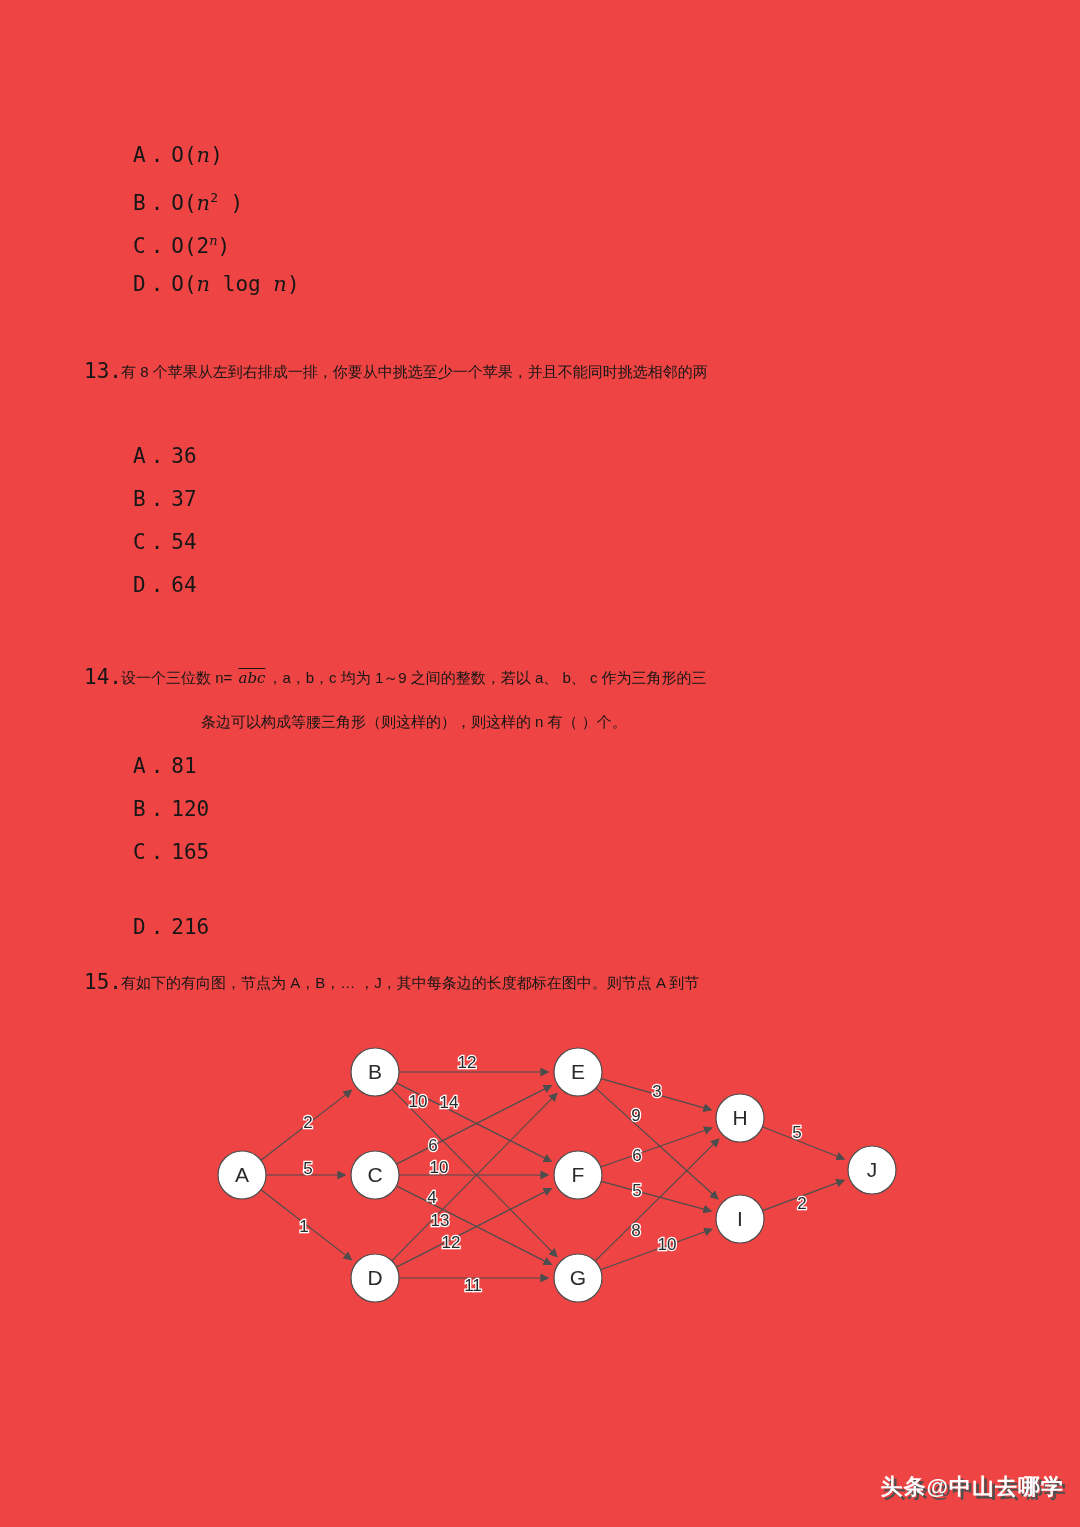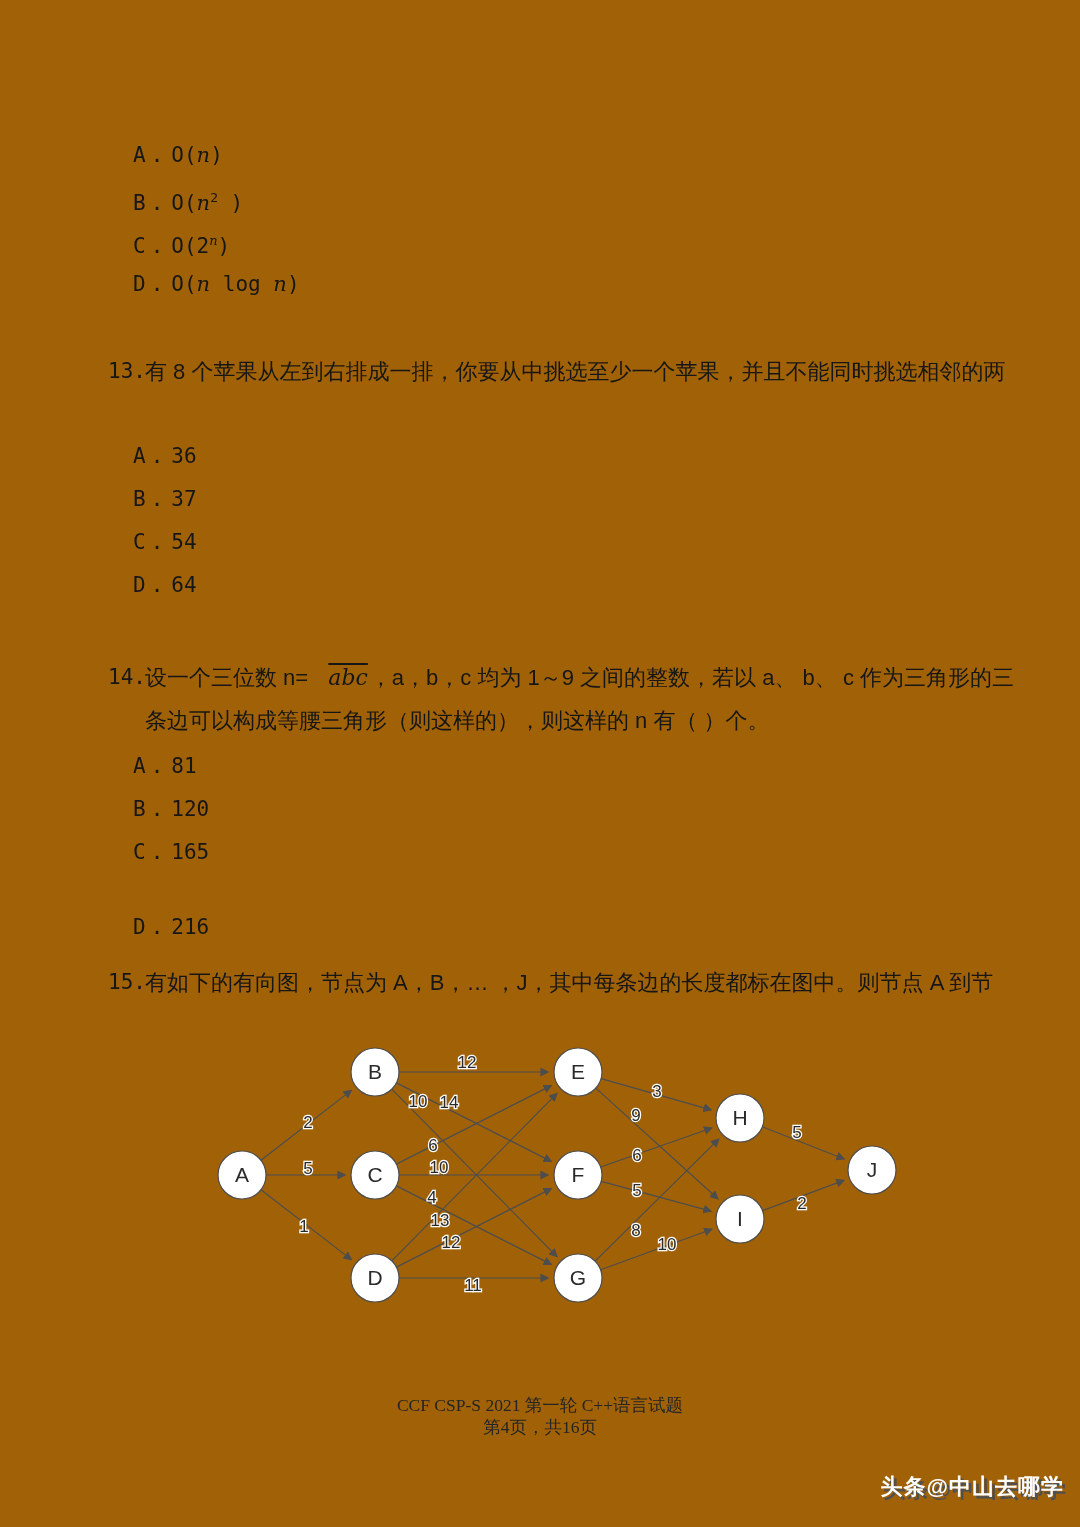--- a/index.html
+++ b/index.html
@@ -1,40 +1,41 @@
 <!DOCTYPE html>
 <html><head>
 <meta charset="utf-8">
 <style>
   html, body { margin: 0; padding: 0; background: #ffffff; }
   .page {
     position: relative;
     width: 1080px;
     height: 1527px;
-    background: #a16207;
+    background: #ef4444;
     overflow: hidden;
     font-family: "Liberation Sans", sans-serif;
     color: #1e1e1e;
   }
   
   .question {
     position: absolute;
-    left: 108px;
+    left: 84px;
     display: flex;
     align-items: flex-start;
+    text-align: center;
   }
   .q-num {
     flex: none;
     width: 37px;
     font-family: "DejaVu Sans Mono", monospace;
     font-size: 21px;
     line-height: 43px;
     color: #161616;
   }
-  .q-text { font-size: 22px; color: #161616; }
+  .q-text { font-size: 15px; color: #161616; }
   .q-text .q-line { line-height: 43px; white-space: nowrap; }
   
   .opt {
     position: absolute;
     left: 133px;
     font-family: "DejaVu Sans Mono", monospace;
     font-size: 21px;
     line-height: 30px;
     color: #161616;
     white-space: nowrap;
@@ -43,21 +44,20 @@
   .opt .val { margin-left: 3px; }
   .formula { font-family: "DejaVu Sans Mono", monospace; }
   .formula i, .ol-abc {
     font-family: "DejaVu Serif", serif;
     font-style: italic;
   }
   .formula sup { font-size: 13px; }
   .ol-abc {
     text-decoration: overline;
     padding: 17px 2px;
-    margin-left: 12px;
   }
   
   .graph-wrap { position: absolute; left: 212px; top: 1040px; }
   .graph-svg { overflow: visible; }
   .graph-svg text { font-family: "Liberation Sans", sans-serif; }
   .graph-svg .elabel { paint-order: stroke; stroke: #ffffff; stroke-width: 2.5px; }
   
   .footer {
     position: absolute;
     top: 1394px;
@@ -209,20 +209,16 @@
         <text x="366" y="238" dy="0.35em" text-anchor="middle" font-size="21" fill="#2a2a2a">G</text>
         <circle cx="528" cy="78" r="24" fill="#ffffff" stroke="#4d4d4d" stroke-width="1.2"></circle>
         <text x="528" y="78" dy="0.35em" text-anchor="middle" font-size="21" fill="#2a2a2a">H</text>
         <circle cx="528" cy="179" r="24" fill="#ffffff" stroke="#4d4d4d" stroke-width="1.2"></circle>
         <text x="528" y="179" dy="0.35em" text-anchor="middle" font-size="21" fill="#2a2a2a">I</text>
         <circle cx="660" cy="130" r="24" fill="#ffffff" stroke="#4d4d4d" stroke-width="1.2"></circle>
         <text x="660" y="130" dy="0.35em" text-anchor="middle" font-size="21" fill="#2a2a2a">J</text>
       </svg>
   </div>
 
-  <div class="footer">
-    <div>CCF CSP-S 2021 第一轮 C++语言试题</div>
-    <div>第4页，共16页</div>
-  </div>
 
   <div class="watermark">头条@中山去哪学</div>
 
 </div>
 
 </body></html>

